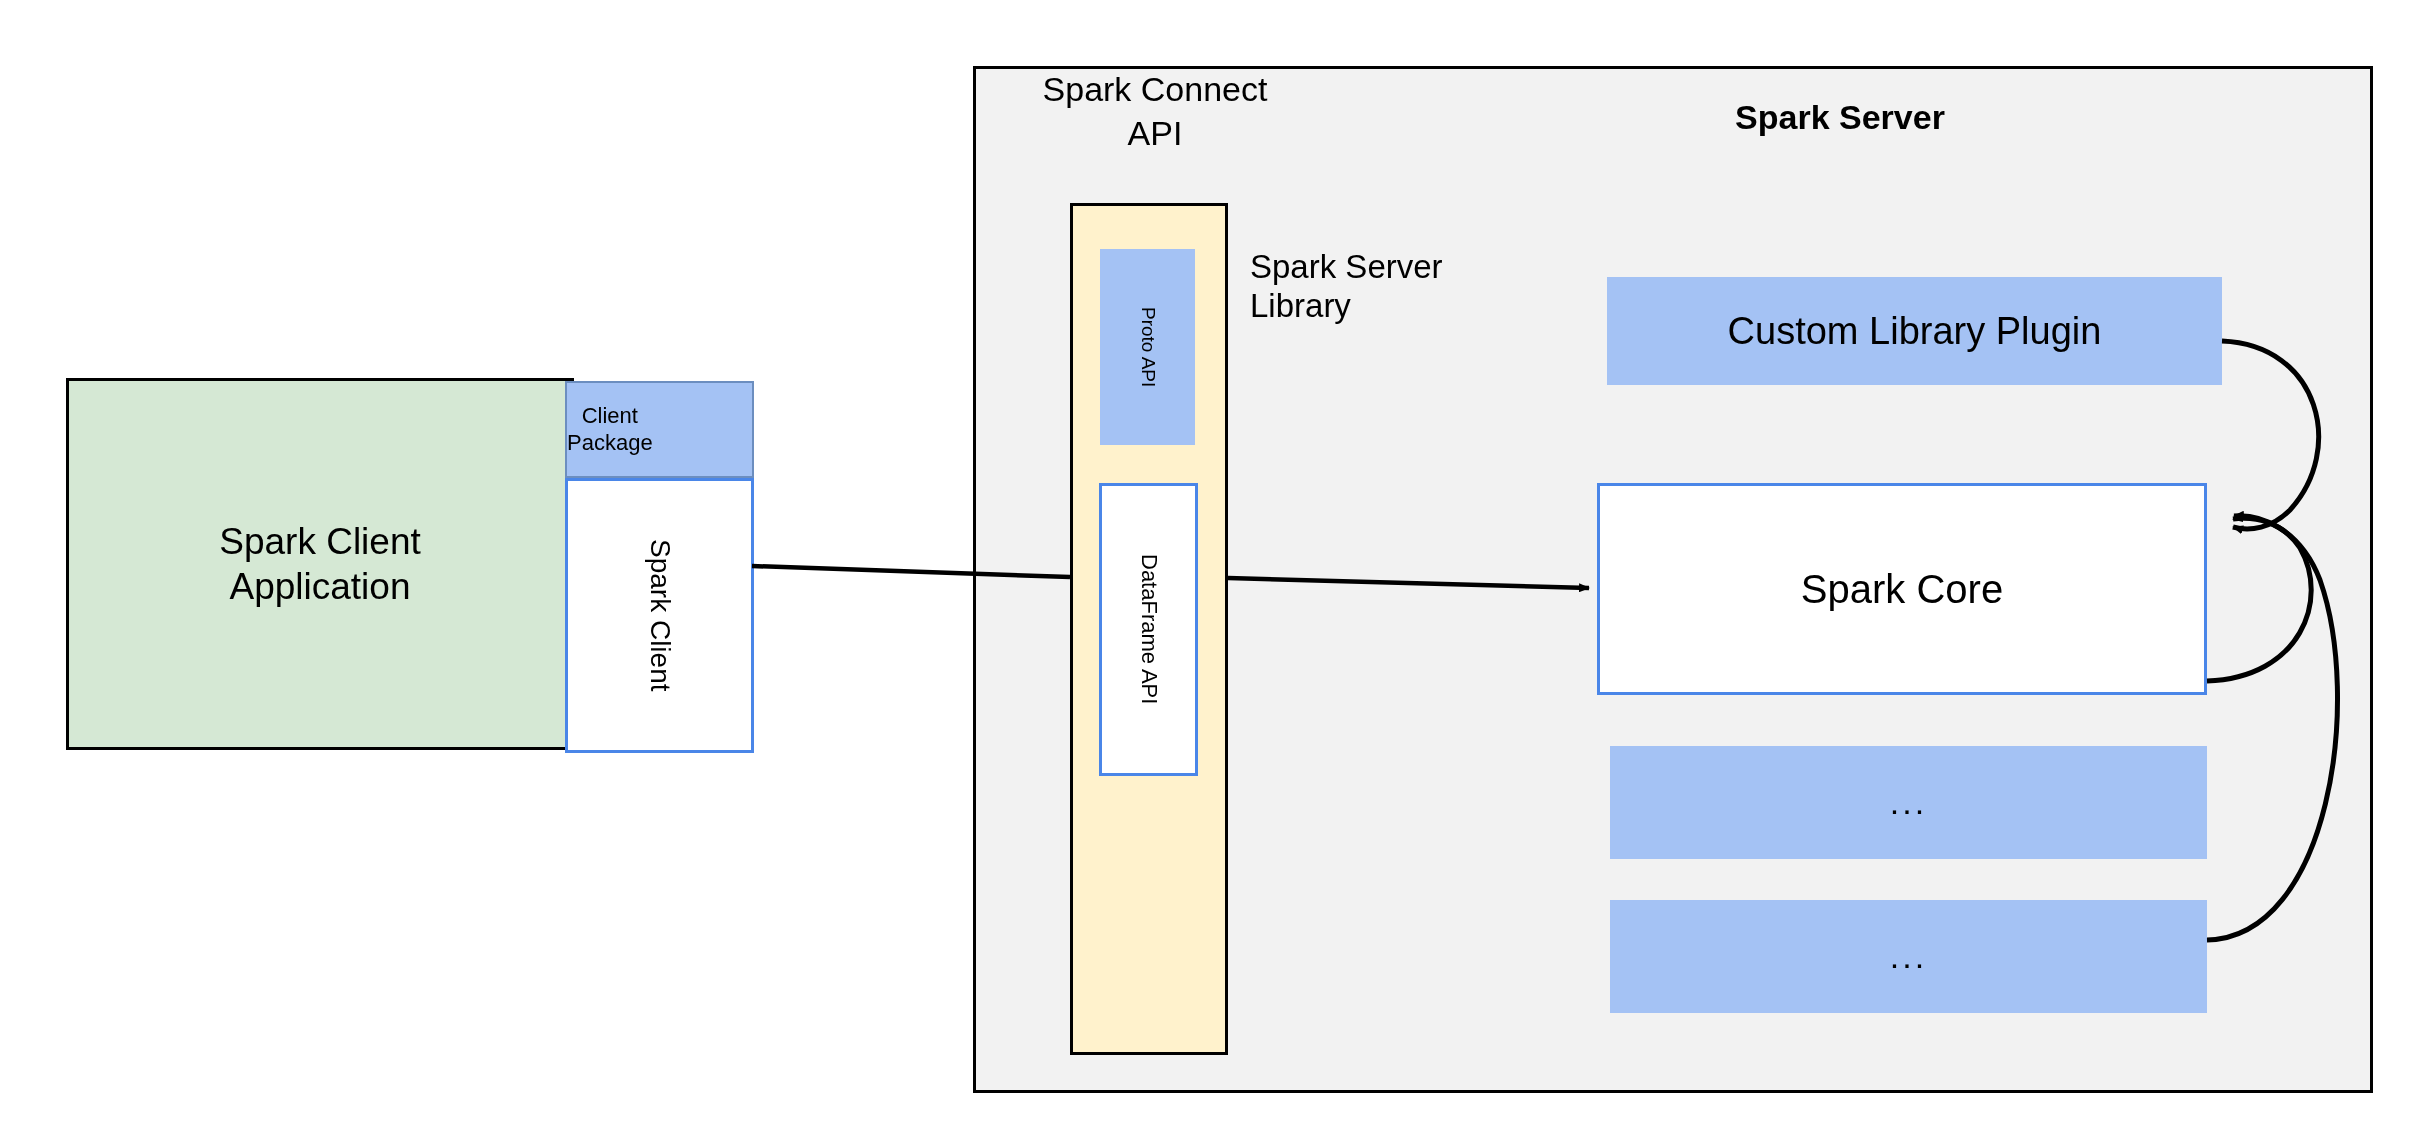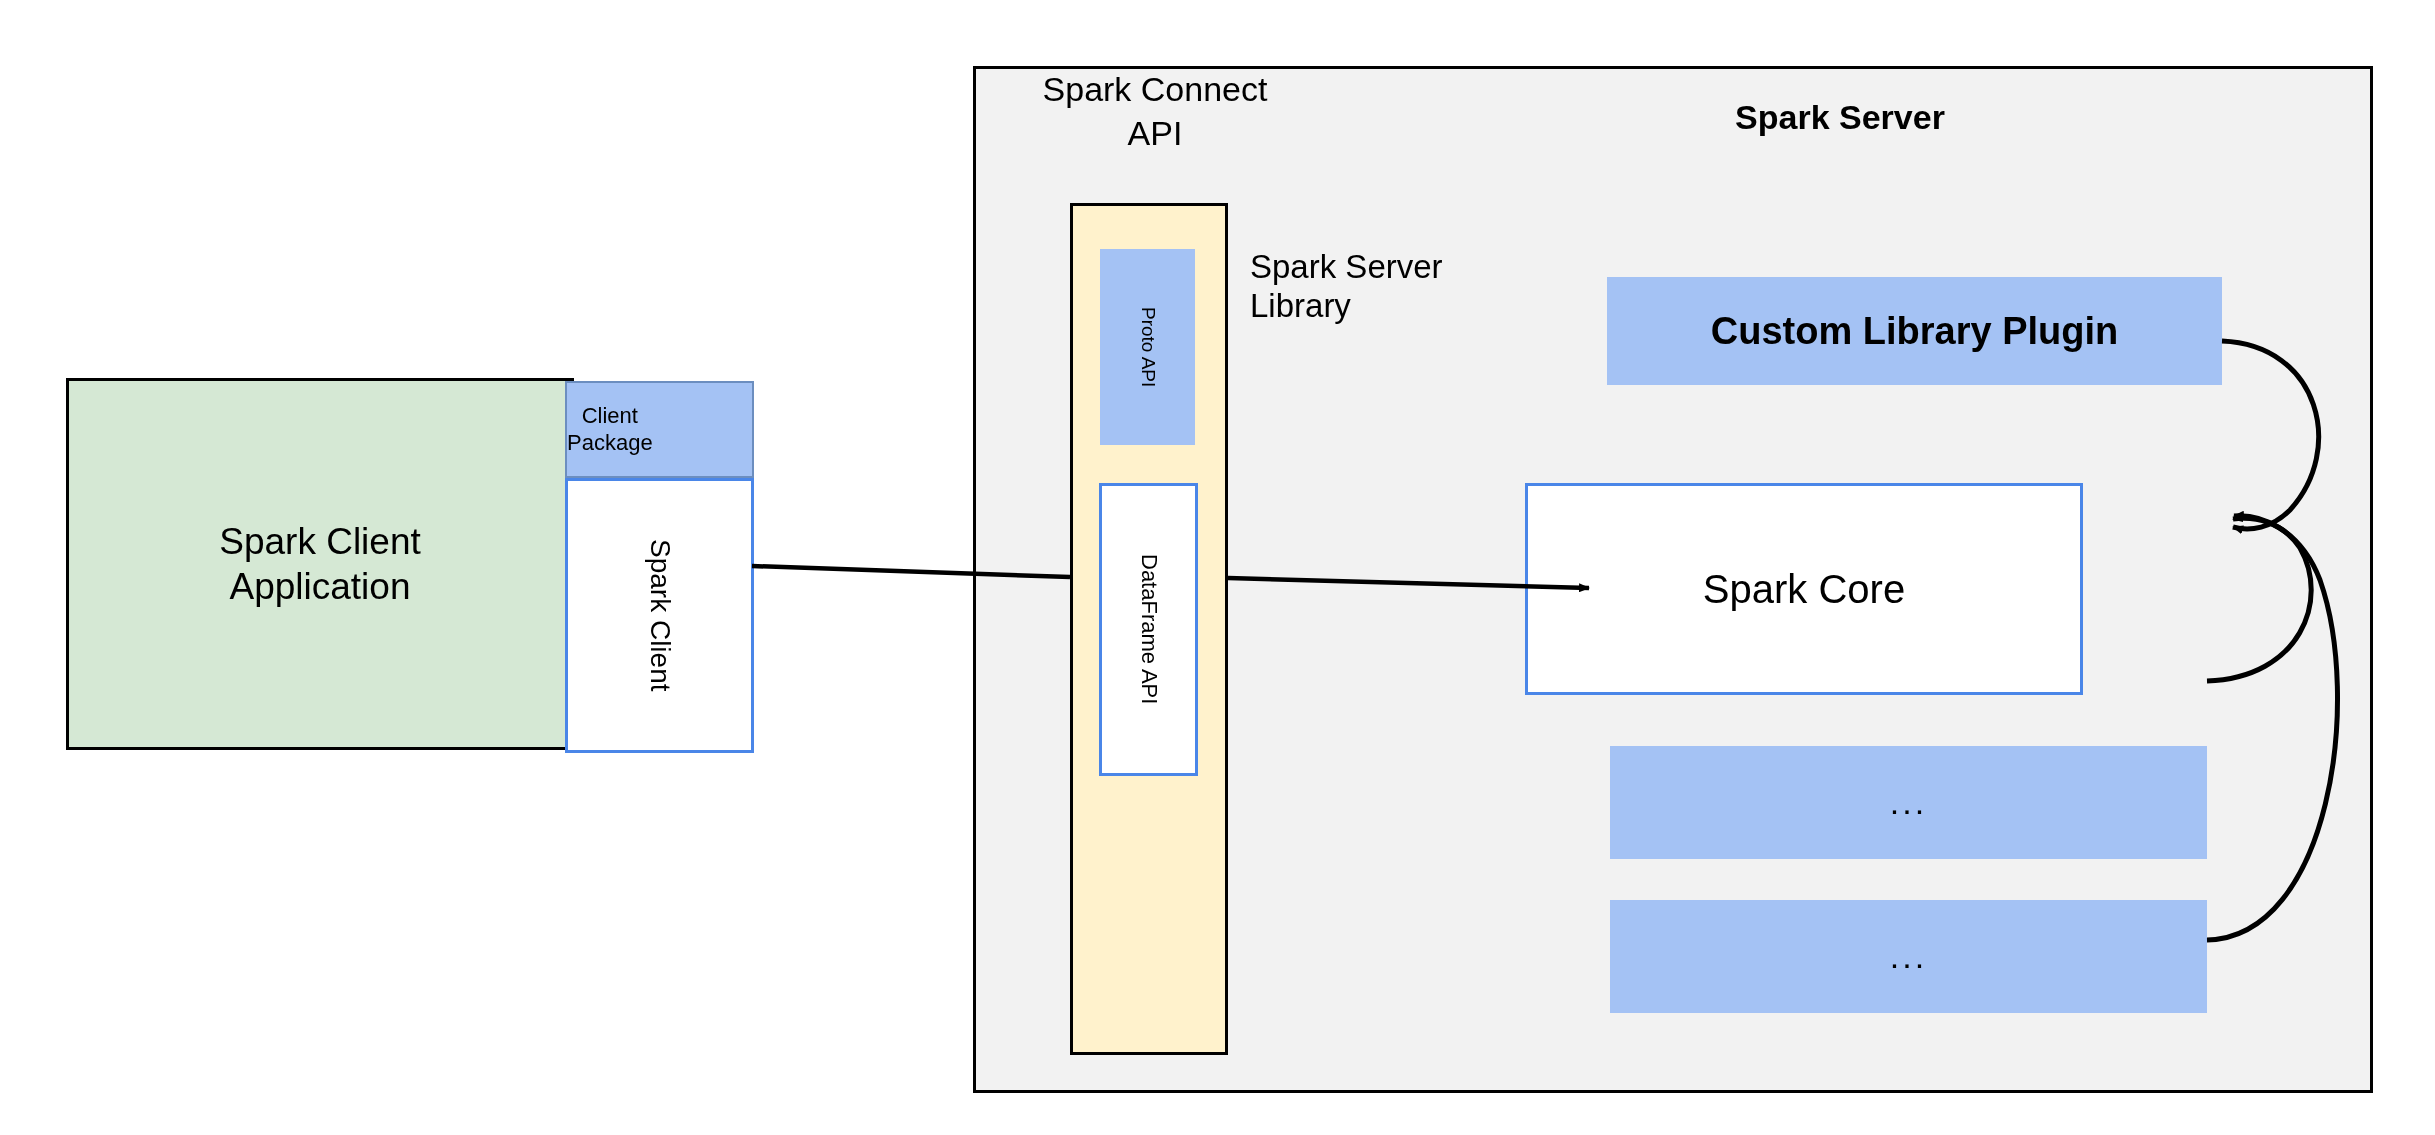--- a/index.html
+++ b/index.html
@@ -99,26 +99,26 @@
   .server-lib-label {
     left: 1250px; top: 248px; width: 300px;
     font-size: 33px; line-height: 1.18;
     white-space: pre-line;
   }
 
   
   .plugin-box {
     left: 1607px; top: 277px; width: 615px; height: 108px;
     background: #a4c2f4;
-    display: flex; align-items: center; justify-content: center; font-weight: bold;
+    display: flex; align-items: center; justify-content: center;
   }
   .plugin-label { font-size: 38px; white-space: nowrap; }
 
   .spark-core-box {
-    left: 1525px; top: 483px; width: 558px; height: 212px;
+    left: 1597px; top: 483px; width: 610px; height: 212px;
     background: #ffffff;
     border: 3px solid #4a86e8;
     display: flex; align-items: center; justify-content: center;
   }
   .spark-core-label { font-size: 40px; white-space: nowrap; }
 
   .ellipsis-box-1 {
     left: 1610px; top: 746px; width: 597px; height: 113px;
     background: #a4c2f4;
     display: flex; align-items: center; justify-content: center;

